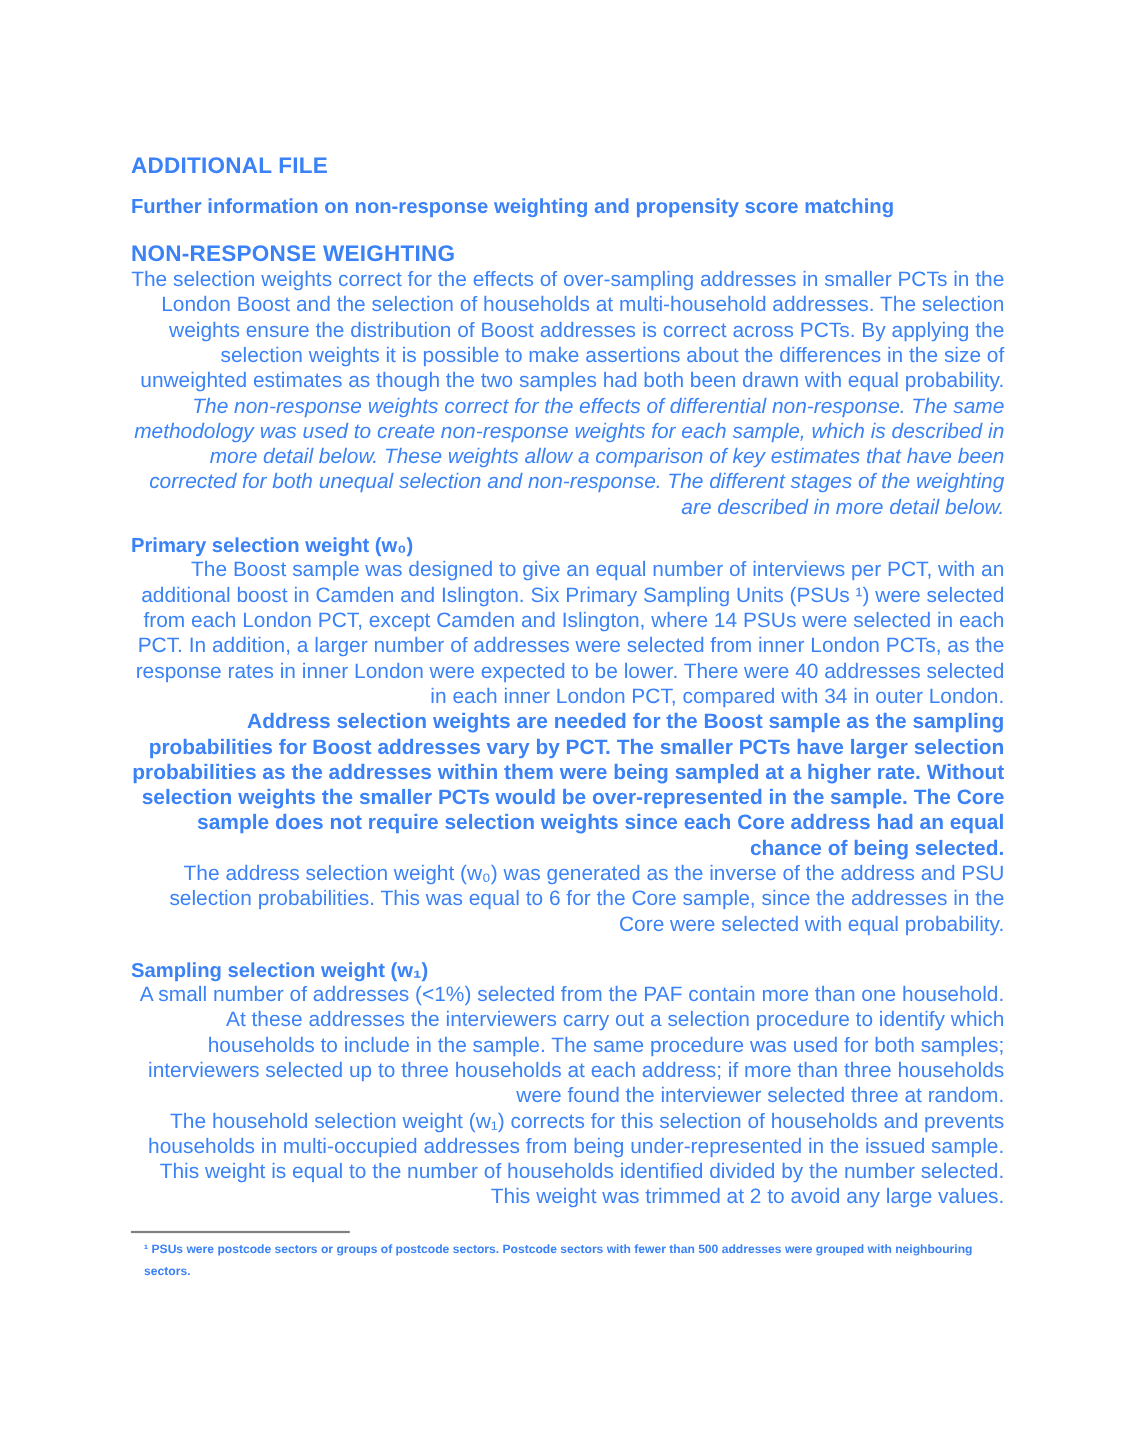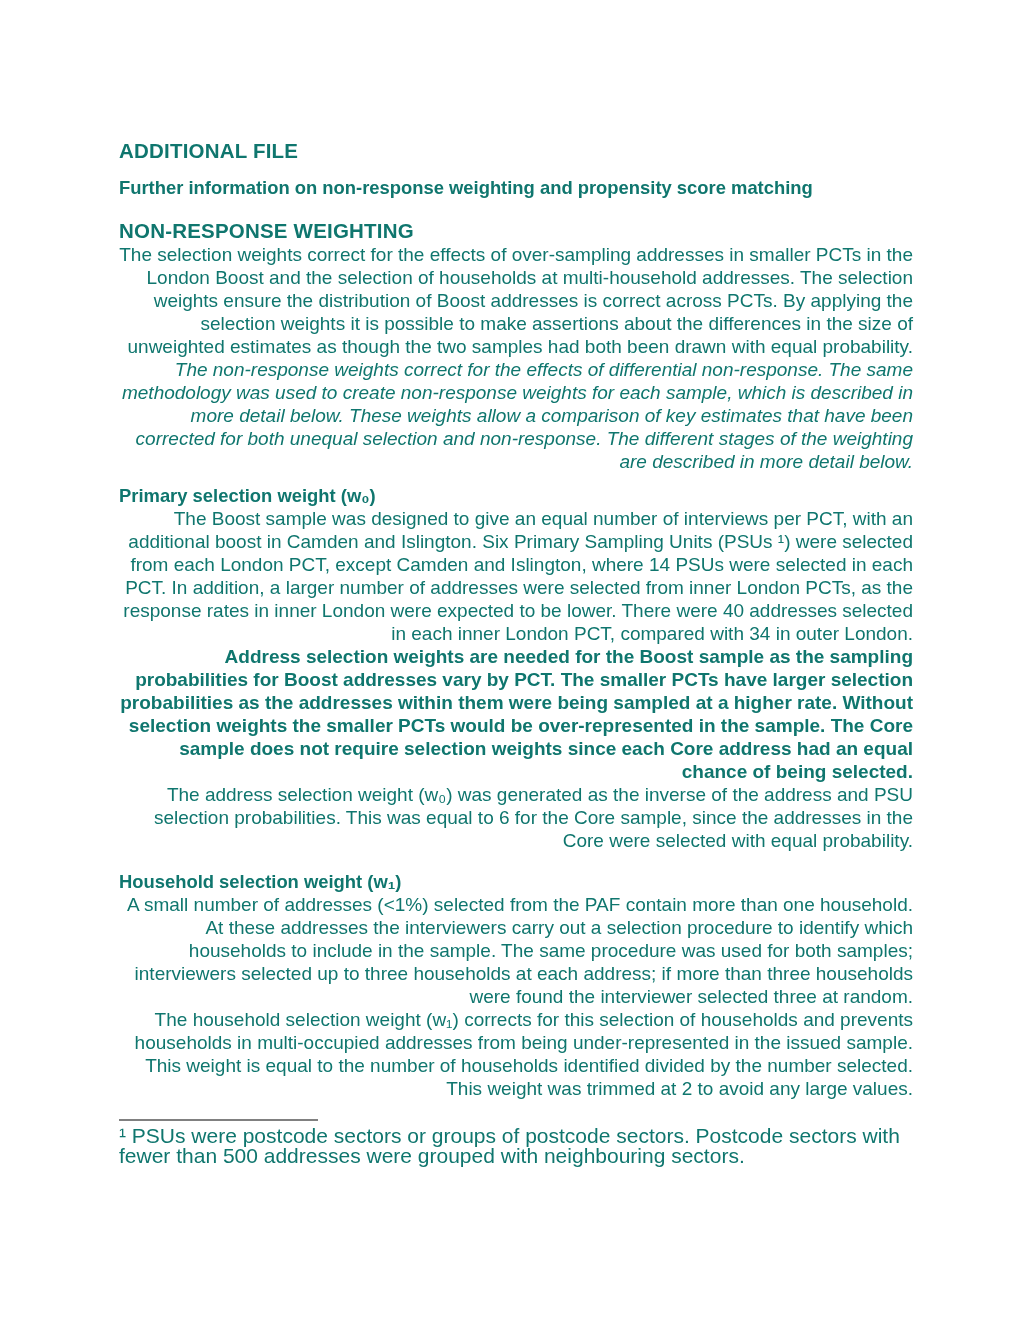--- a/index.html
+++ b/index.html
@@ -7,21 +7,21 @@
     padding: 0;
     background: #ffffff;
   }
   .page {
     position: relative;
     width: 1020px;
     height: 1187px;
     background: #ffffff;
     overflow: hidden;
     font-family: "Liberation Sans", "DejaVu Sans", sans-serif;
-    color: #0f766e;
+    color: #3b82f6;
   }
   .content {
     position: absolute;
     left: 119px;
     top: 139px;
     width: 794px;
   }
   .doc-title {
     margin: 0;
     font-size: 20.5px;
@@ -58,23 +58,24 @@
   .mt15 { margin-top: 15px; }
   .mt16 { margin-top: 16px; font-style: italic; }
   .mt18 { margin-top: 18px; }
   .footnote-rule {
     margin-top: 19px;
     width: 199px;
     height: 0;
     border-top: 2px solid #808080;
   }
   .footnote-text {
-    margin: 5px 0 0 0;
-    font-size: 21px;
+    margin: 5px 0 0 12px;
+    font-size: 11px;
     line-height: 20px;
+    font-weight: bold;
   }
 </style>
 </head>
 <body>
 
 <div class="page">
   <div class="content">
 
     <h1 class="doc-title">ADDITIONAL FILE</h1>
 
@@ -89,21 +90,21 @@
     <div class="mt11">
       <div class="subhead">Primary selection weight (w₀)</div>
       <p class="body">The Boost sample was designed to give an equal number of interviews per PCT, with an additional boost in Camden and Islington. Six Primary Sampling Units (PSUs ¹) were selected from each London PCT, except Camden and Islington, where 14 PSUs were selected in each PCT. In addition, a larger number of addresses were selected from inner London PCTs, as the response rates in inner London were expected to be lower. There were 40 addresses selected in each inner London PCT, compared with 34 in outer London.</p>
     </div>
 
     <p class="body mt14">Address selection weights are needed for the Boost sample as the sampling probabilities for Boost addresses vary by PCT. The smaller PCTs have larger selection probabilities as the addresses within them were being sampled at a higher rate. Without selection weights the smaller PCTs would be over-represented in the sample. The Core sample does not require selection weights since each Core address had an equal chance of being selected.</p>
 
     <p class="body mt15">The address selection weight (w₀) was generated as the inverse of the address and PSU selection probabilities. This was equal to 6 for the Core sample, since the addresses in the Core were selected with equal probability.</p>
 
     <div class="mt18">
-      <div class="subhead">Household selection weight (w₁)</div>
+      <div class="subhead">Sampling selection weight (w₁)</div>
       <p class="body">A small number of addresses (&lt;1%) selected from the PAF contain more than one household. At these addresses the interviewers carry out a selection procedure to identify which households to include in the sample. The same procedure was used for both samples; interviewers selected up to three households at each address; if more than three households were found the interviewer selected three at random.</p>
     </div>
 
     <p class="body mt15">The household selection weight (w₁) corrects for this selection of households and prevents households in multi-occupied addresses from being under-represented in the issued sample. This weight is equal to the number of households identified divided by the number selected. This weight was trimmed at 2 to avoid any large values.</p>
 
     <div class="footnote-rule"></div>
 
     <p class="footnote-text">¹ PSUs were postcode sectors or groups of postcode sectors. Postcode sectors with fewer than 500 addresses were grouped with neighbouring sectors.</p>
 
   </div>

